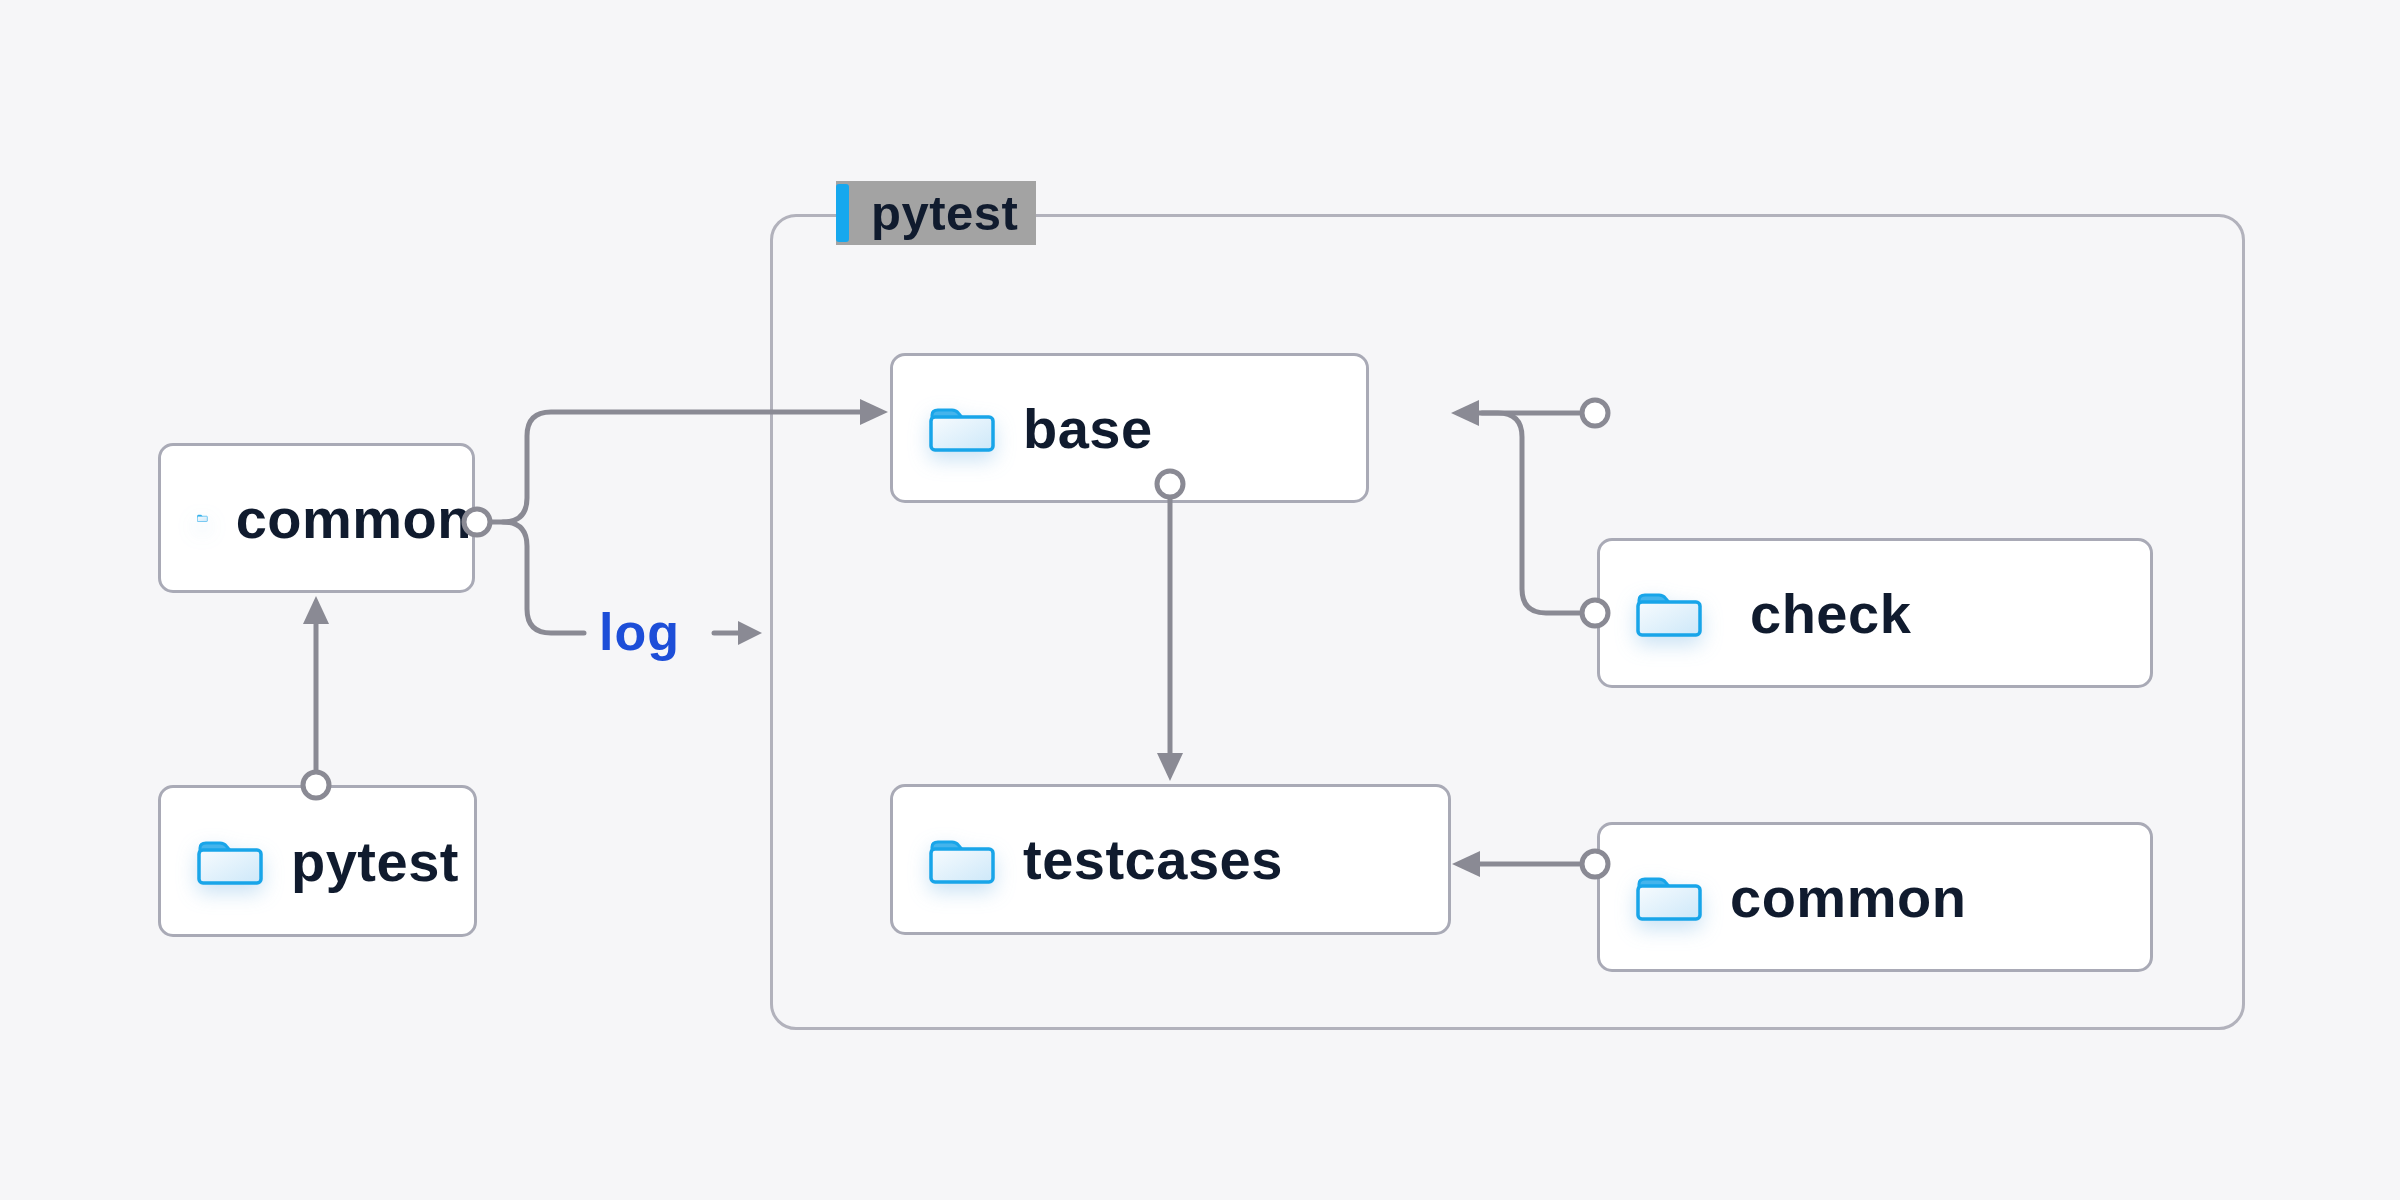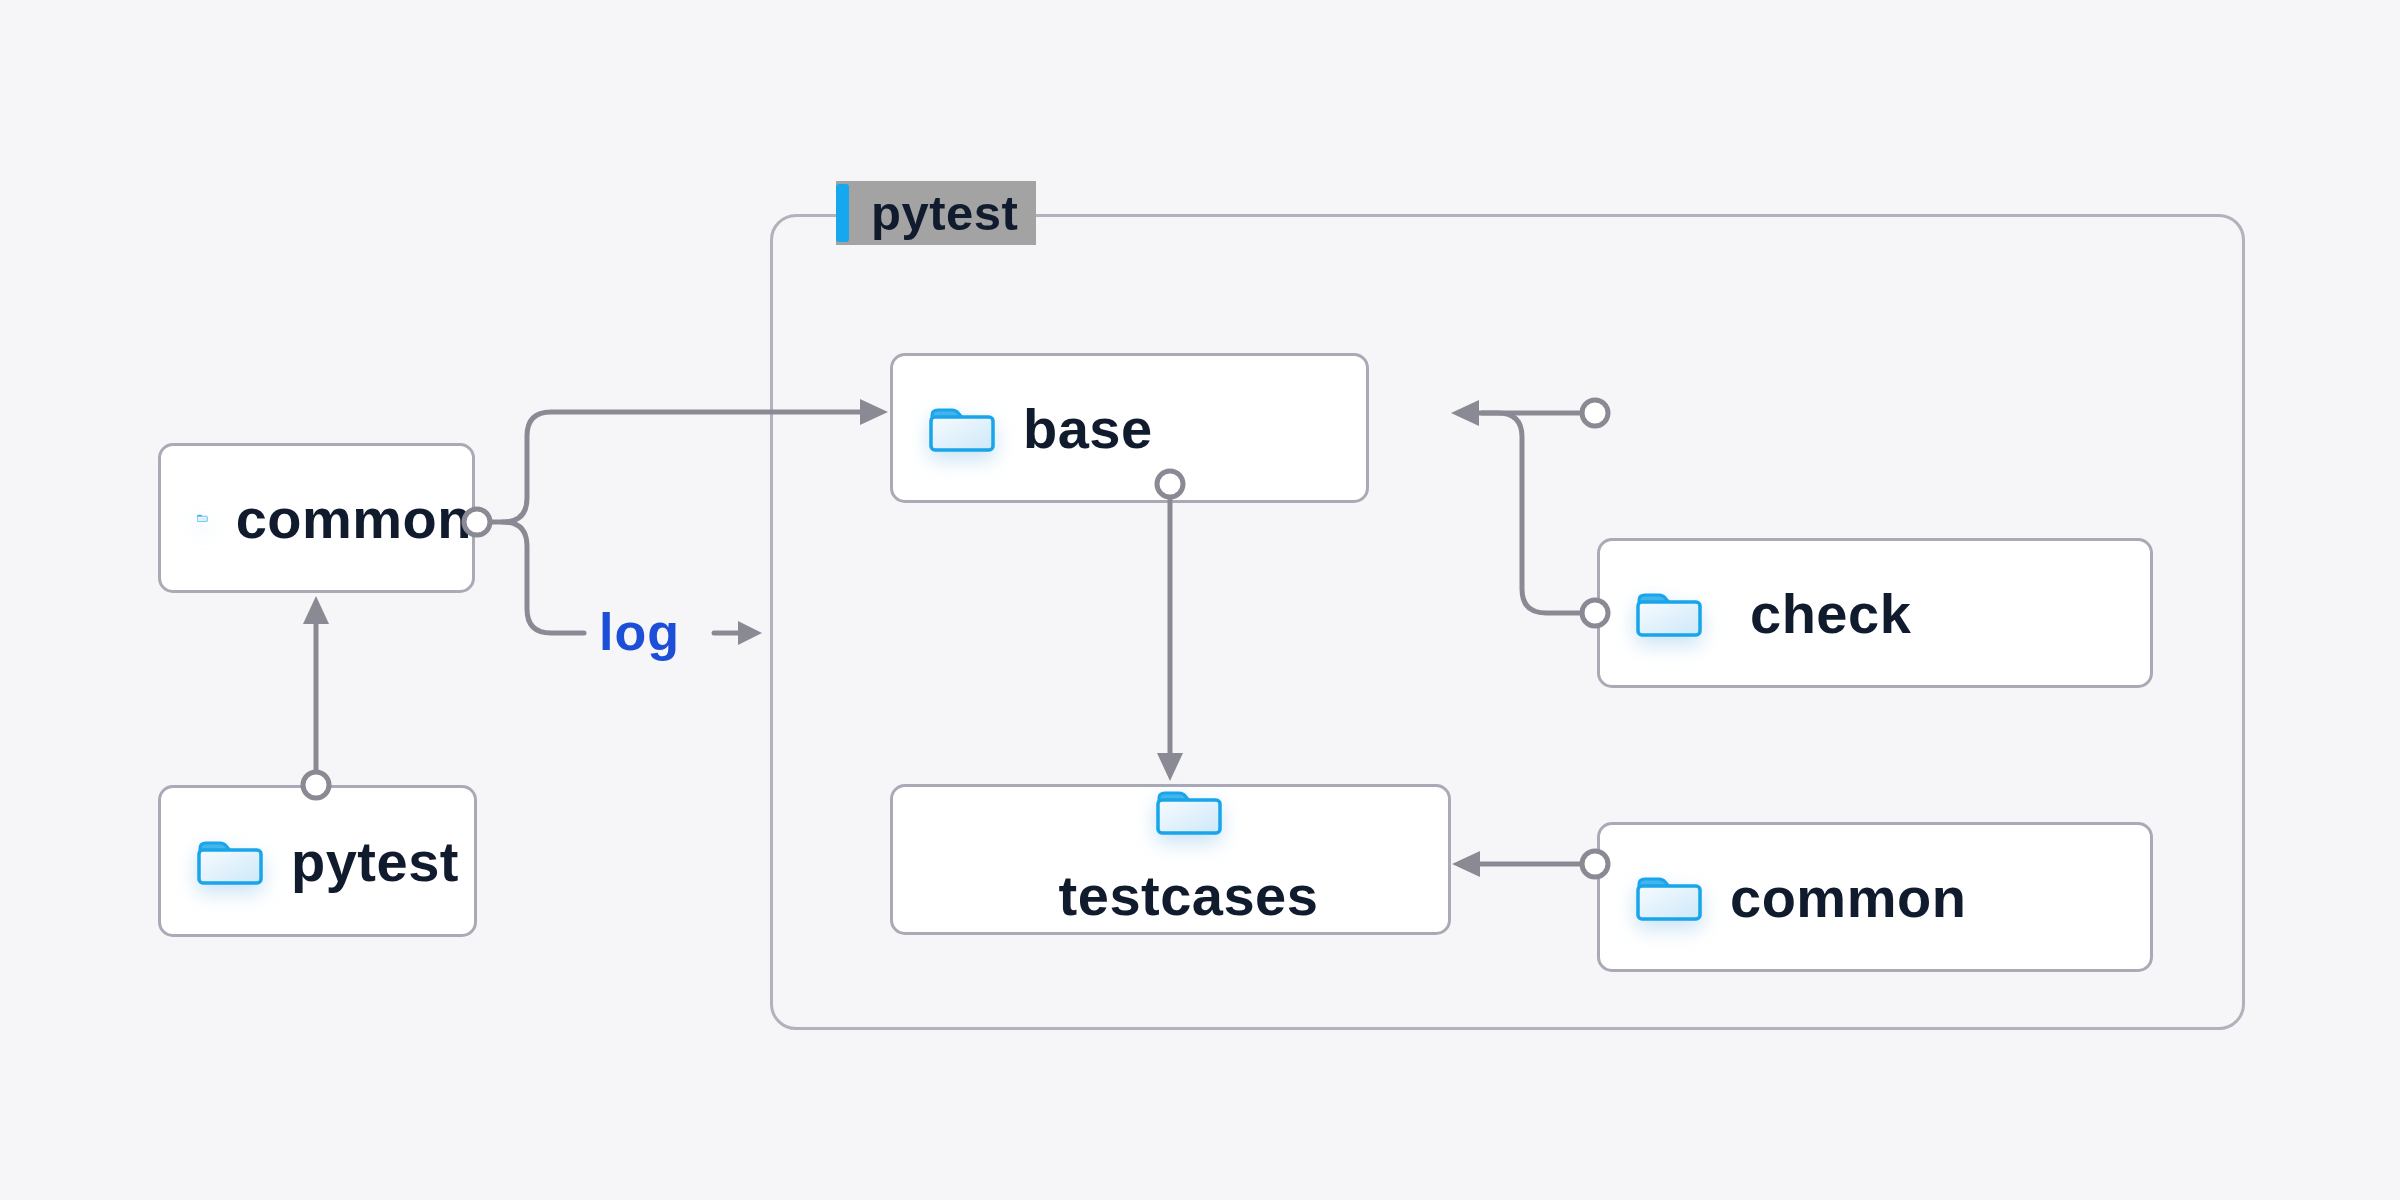--- a/index.html
+++ b/index.html
@@ -82,21 +82,21 @@
     color: #101b2e;
     letter-spacing: 0.5px;
   }
   .folder { filter: drop-shadow(0px 8px 10px rgba(80, 160, 220, 0.30)); }
 
   #node-utils     { left: 158px;  top: 443px; width: 317px; height: 150px; }
   #node-config    { left: 158px;  top: 785px; width: 319px; height: 152px; }
   #node-base      { left: 890px;  top: 333px; width: 479px; height: 150px; margin-top: 20px; }
   #node-pymilvus  { left: 1597px; top: 333px; width: 556px; height: 150px; }
   #node-check     { left: 1597px; top: 538px; width: 556px; height: 150px; gap: 48px; }
-  #node-testcases { left: 890px;  top: 784px; width: 561px; height: 151px; flex-direction: column; }
+  #node-testcases { left: 890px;  top: 784px; width: 561px; height: 151px; }
   #node-common    { left: 1597px; top: 785px; width: 556px; height: 150px; margin-top: 37px; }
 
   
   .edge-label {
     position: absolute;
     left: 599px; top: 602px;
     font-size: 52px;
     font-weight: 600;
     color: #1d4ed8;
     z-index: 3;

